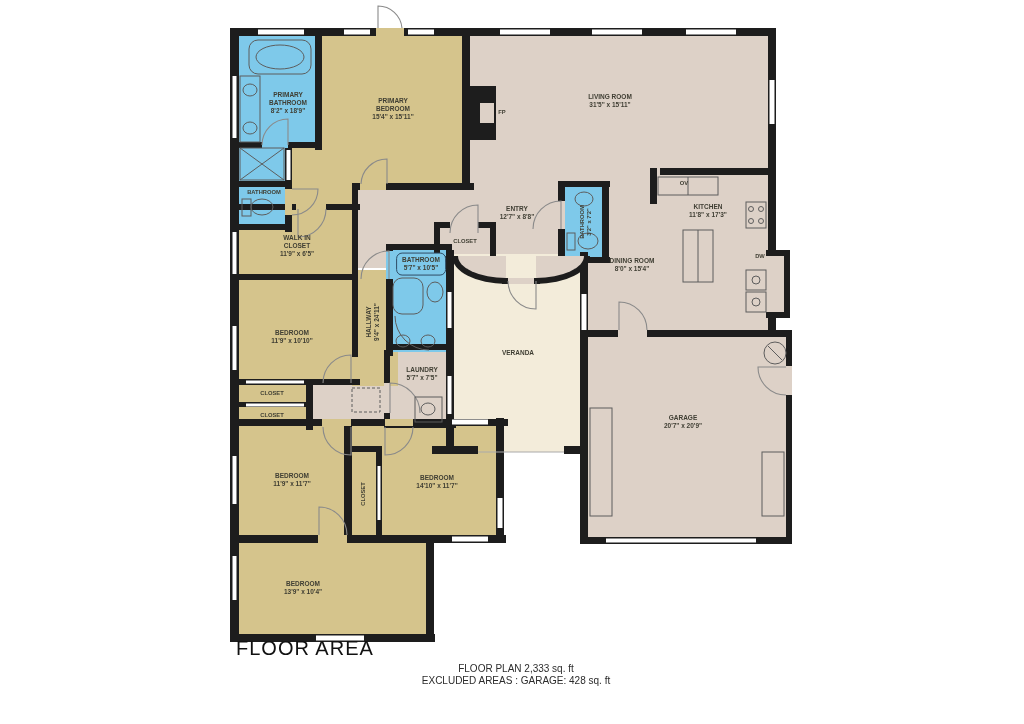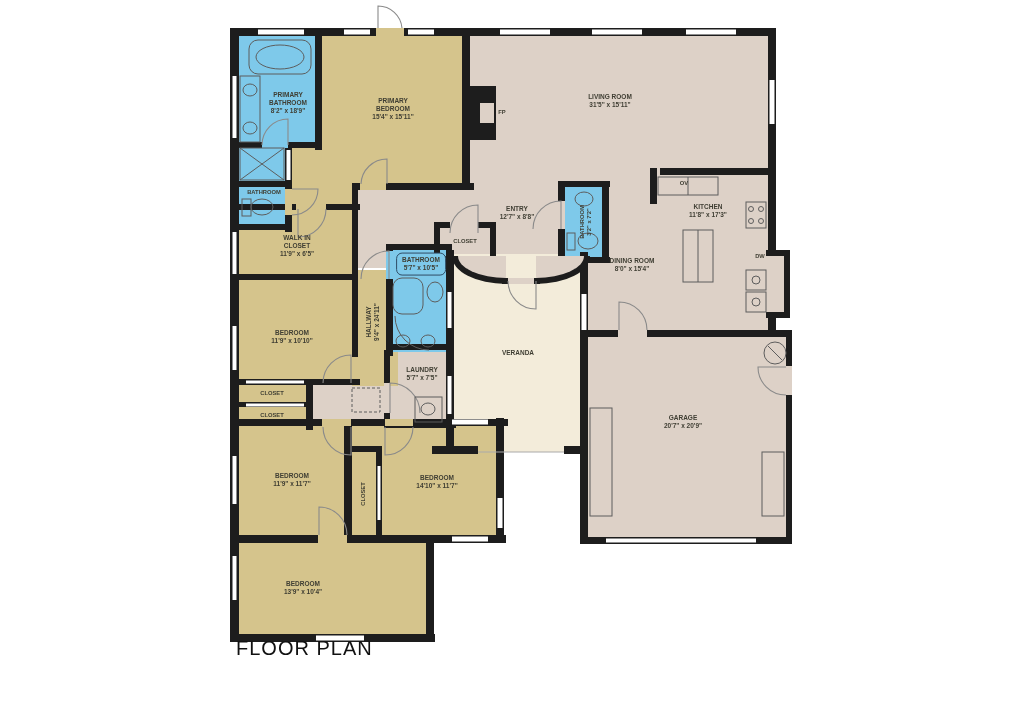--- a/index.html
+++ b/index.html
@@ -305,17 +305,19 @@
   <div class="lbl sm" style="left:502px;top:113px">
       <span>FP</span>
     </div>
   <div class="lbl sm" style="left:684px;top:184px">
       <span>OV</span>
     </div>
   <div class="lbl sm" style="left:760px;top:257px">
       <span>DW</span>
     </div>
 
-  <div id="title" style="left:236px;top:637px">FLOOR PLAN</div>
+  <div id="title" style="left:236px;top:637px">FLOOR AREA</div>
 
   <div id="footer" style="top:663px">
+    <div>FLOOR PLAN 2,333 sq. ft</div>
+    <div>EXCLUDED AREAS :  GARAGE: 428 sq. ft</div>
   </div>
 </div>
 
 </body></html>

